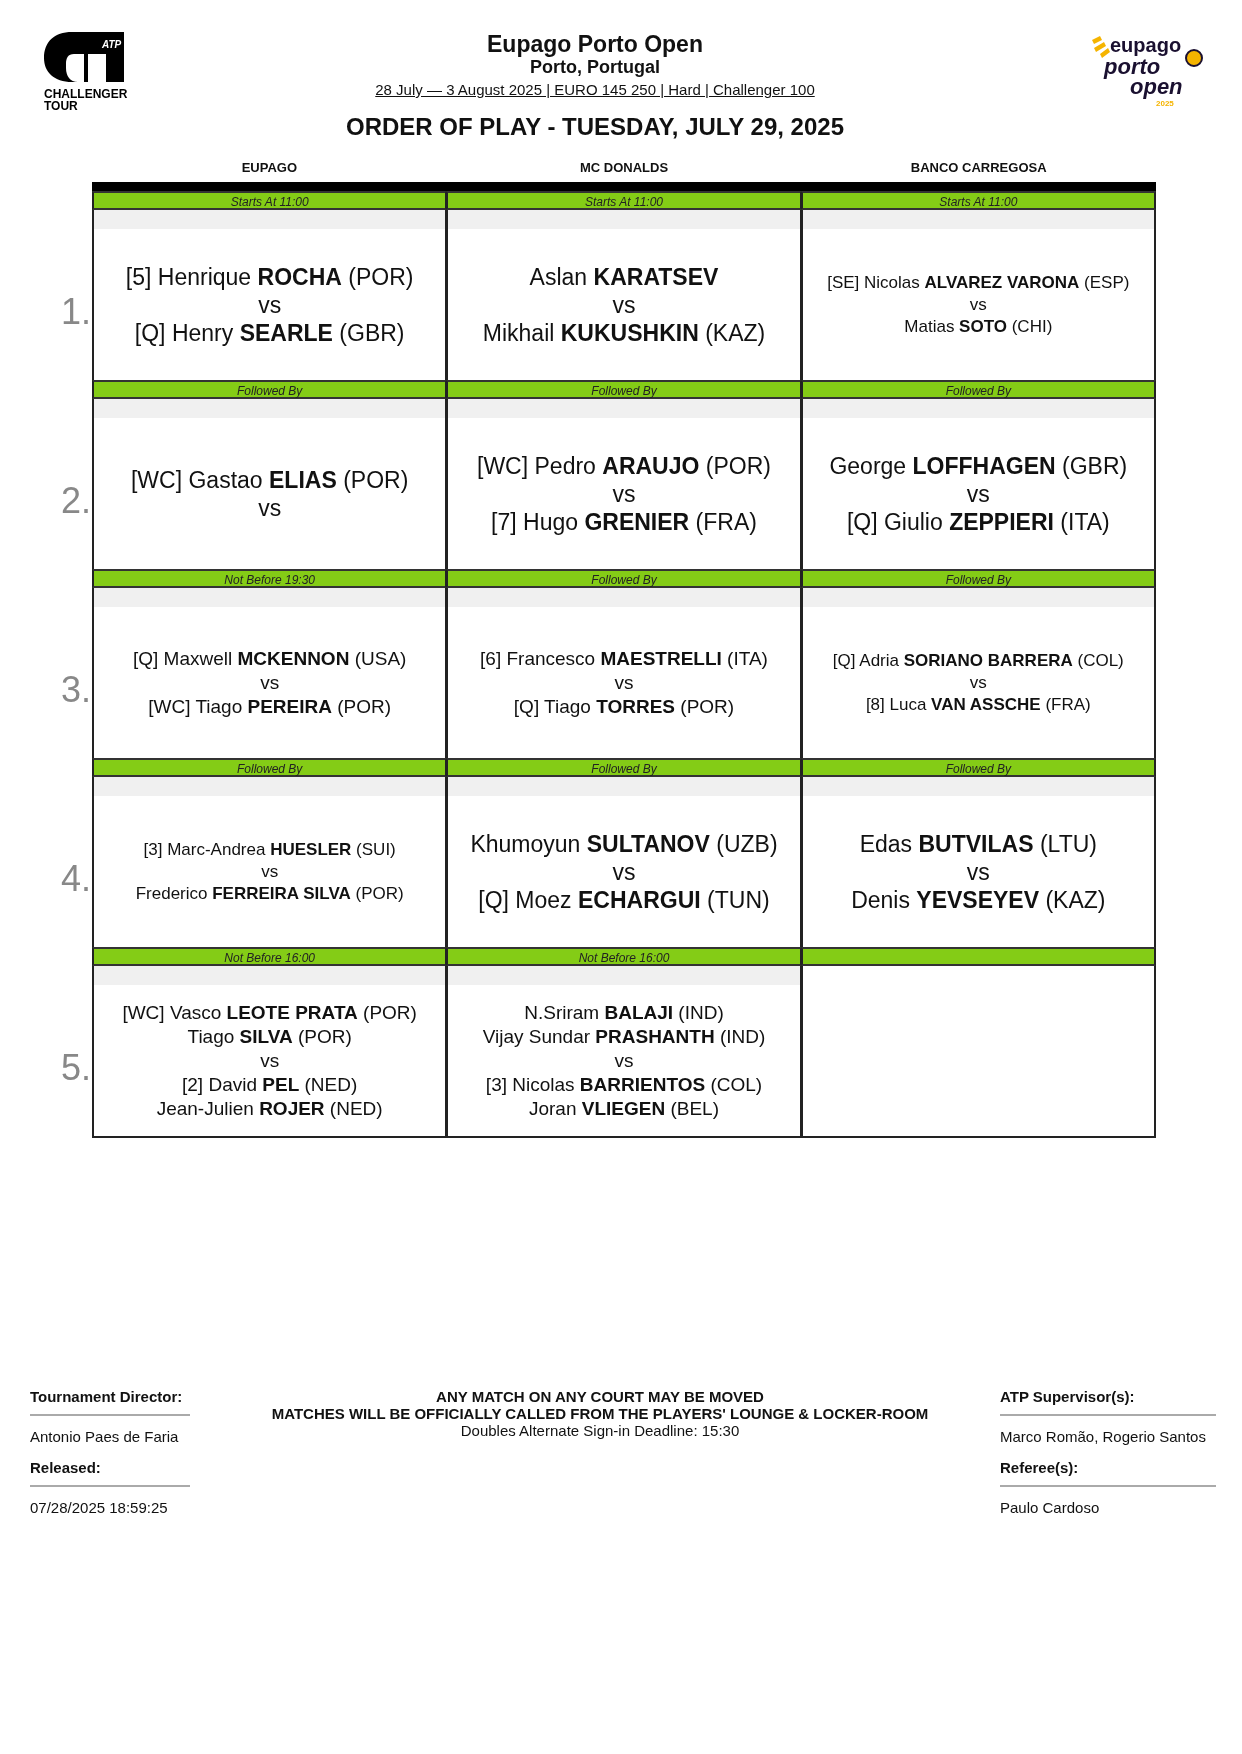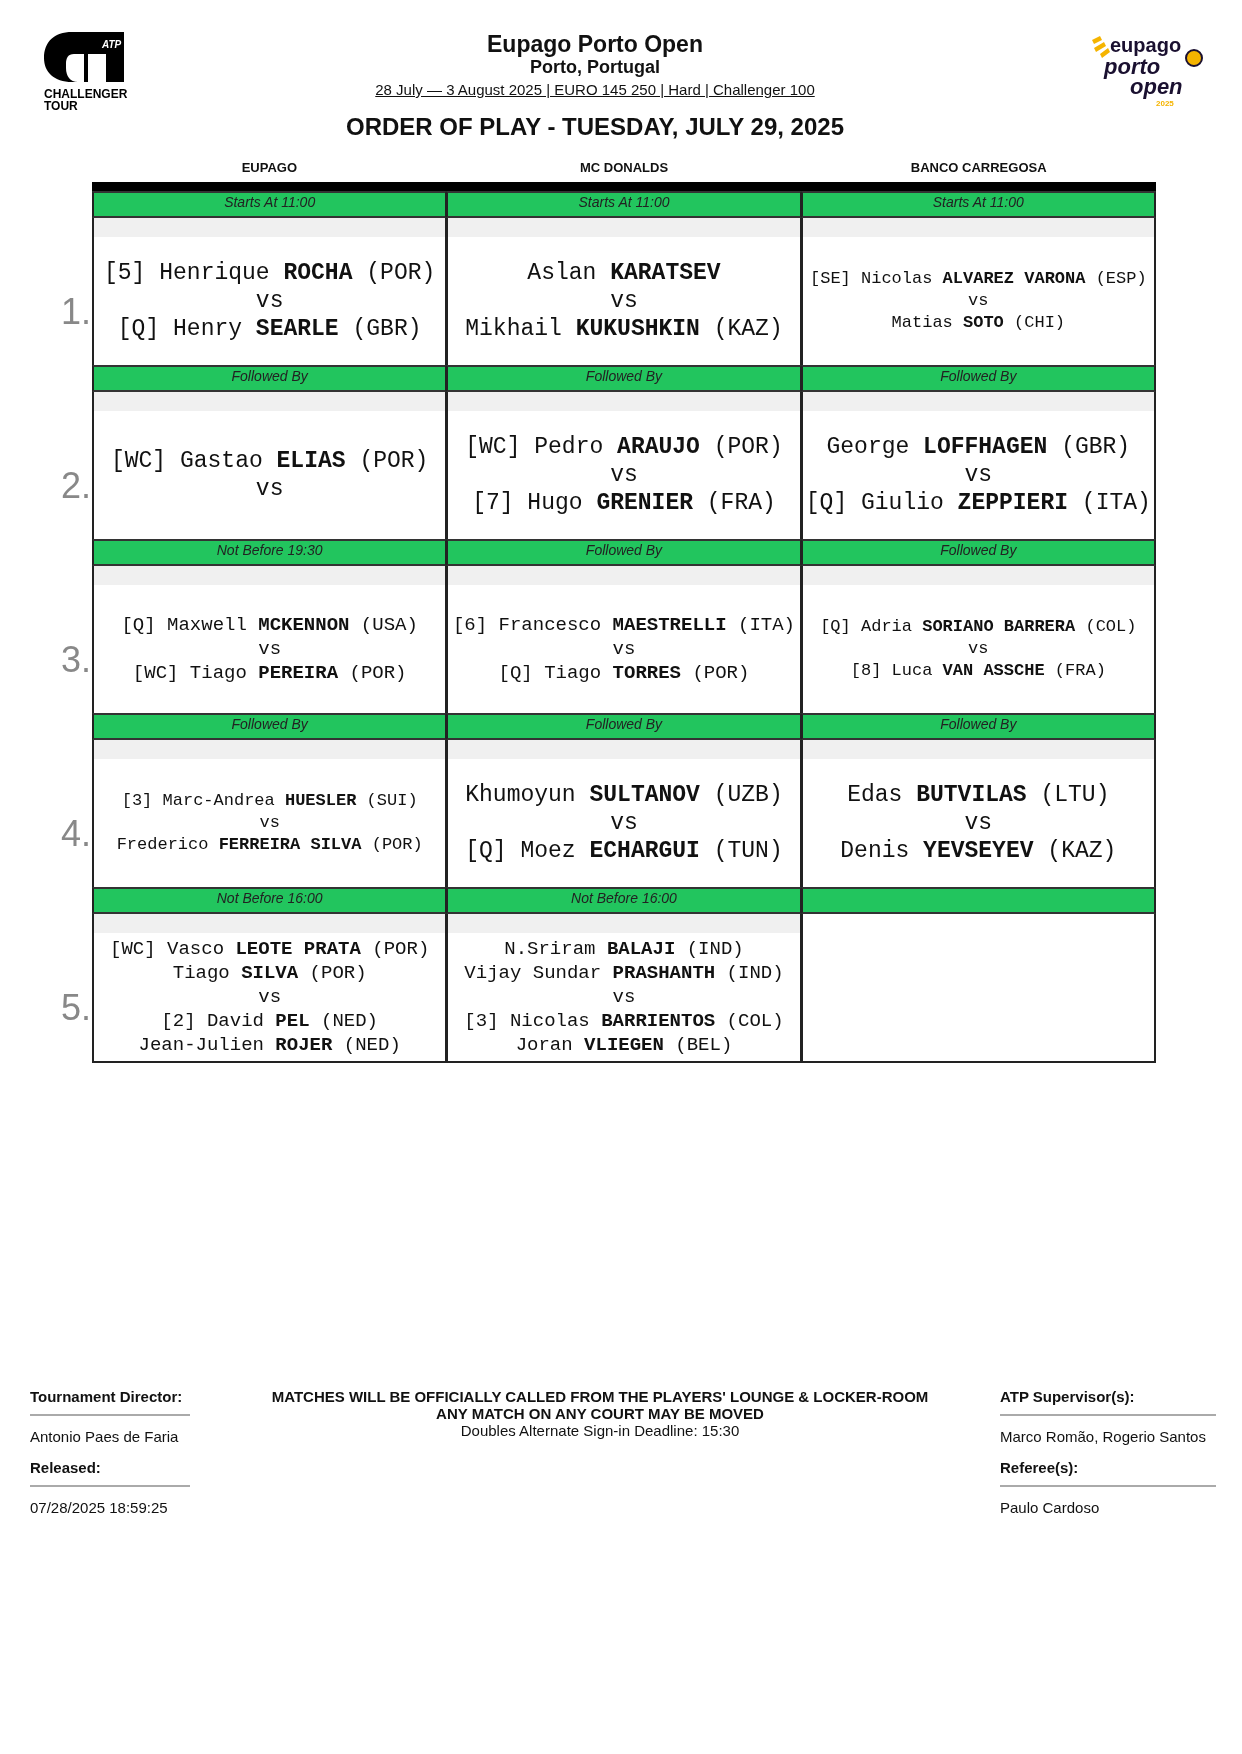--- a/index.html
+++ b/index.html
@@ -14,22 +14,22 @@
   .grid{position:absolute;left:92px;top:160px;width:1064px;}
   .courts{display:flex;height:22px;}
   .court{flex:1;text-align:center;font-size:13px;font-weight:bold;line-height:16px;}
   .topbar{height:7px;background:#000;border:1px solid #000;}
   .row{position:relative;}
   .row-num{position:absolute;left:-33px;font-size:36px;color:#888;width:32px;text-align:right;}
   .cells{display:flex;}
   .cell{flex:1;border-left:2px solid #222;border-right:1px solid #222;box-sizing:border-box;}
   .cell:first-child{border-left:2px solid #222;}
   .cell:last-child{border-right:2px solid #222;}
-  .label-bar{height:27px;background:#22c55e;border-top:2px solid #333;border-bottom:2px solid #333;font-style:italic;font-size:14px;text-align:center;line-height:19px;color:#222;}
-  .match{height:147px;position:relative;background:#fff;font-family:Liberation Mono, monospace;}
+  .label-bar{height:19px;background:#84cc16;border-top:2px solid #333;border-bottom:2px solid #333;font-style:italic;font-size:12px;text-align:center;line-height:19px;color:#222;}
+  .match{height:170px;position:relative;background:#fff;}
   .match .shade{height:19px;background:#f0f0f0;}
   .match .txt{position:absolute;left:0;right:0;top:0;bottom:0;display:flex;flex-direction:column;justify-content:center;align-items:center;text-align:center;padding-top:19px;}
   .big{font-size:23px;line-height:28px;}
   .mid{font-size:19px;line-height:24px;}
   .sm{font-size:17px;line-height:22px;}
   .bottom-line{height:2px;background:#222;}
   b{font-weight:bold;}
   .foot{position:absolute;font-size:15px;}
   .foot .lbl{font-weight:bold;}
   .foot .rule{height:2px;background:#aaa;margin:9px 0 12px 0;}
@@ -248,22 +248,22 @@
 <div class="foot" style="left:30px;top:1388px;width:160px;">
   <div class="lbl">Tournament Director:</div>
   <div class="rule"></div>
   <div>Antonio Paes de Faria</div>
   <div class="lbl" style="margin-top:14px;">Released:</div>
   <div class="rule"></div>
   <div>07/28/2025 18:59:25</div>
 </div>
 
 <div class="notice">
+  <div class="b">ANY MATCH ON ANY COURT MAY BE MOVED</div>
   <div class="b">MATCHES WILL BE OFFICIALLY CALLED FROM THE PLAYERS' LOUNGE &amp; LOCKER-ROOM</div>
-  <div class="b">ANY MATCH ON ANY COURT MAY BE MOVED</div>
   <div class="n">Doubles Alternate Sign-in Deadline: 15:30</div>
 </div>
 
 <div class="foot" style="left:1000px;top:1388px;width:216px;">
   <div class="lbl">ATP Supervisor(s):</div>
   <div class="rule"></div>
   <div>Marco Romão, Rogerio Santos</div>
   <div class="lbl" style="margin-top:14px;">Referee(s):</div>
   <div class="rule"></div>
   <div>Paulo Cardoso</div>

